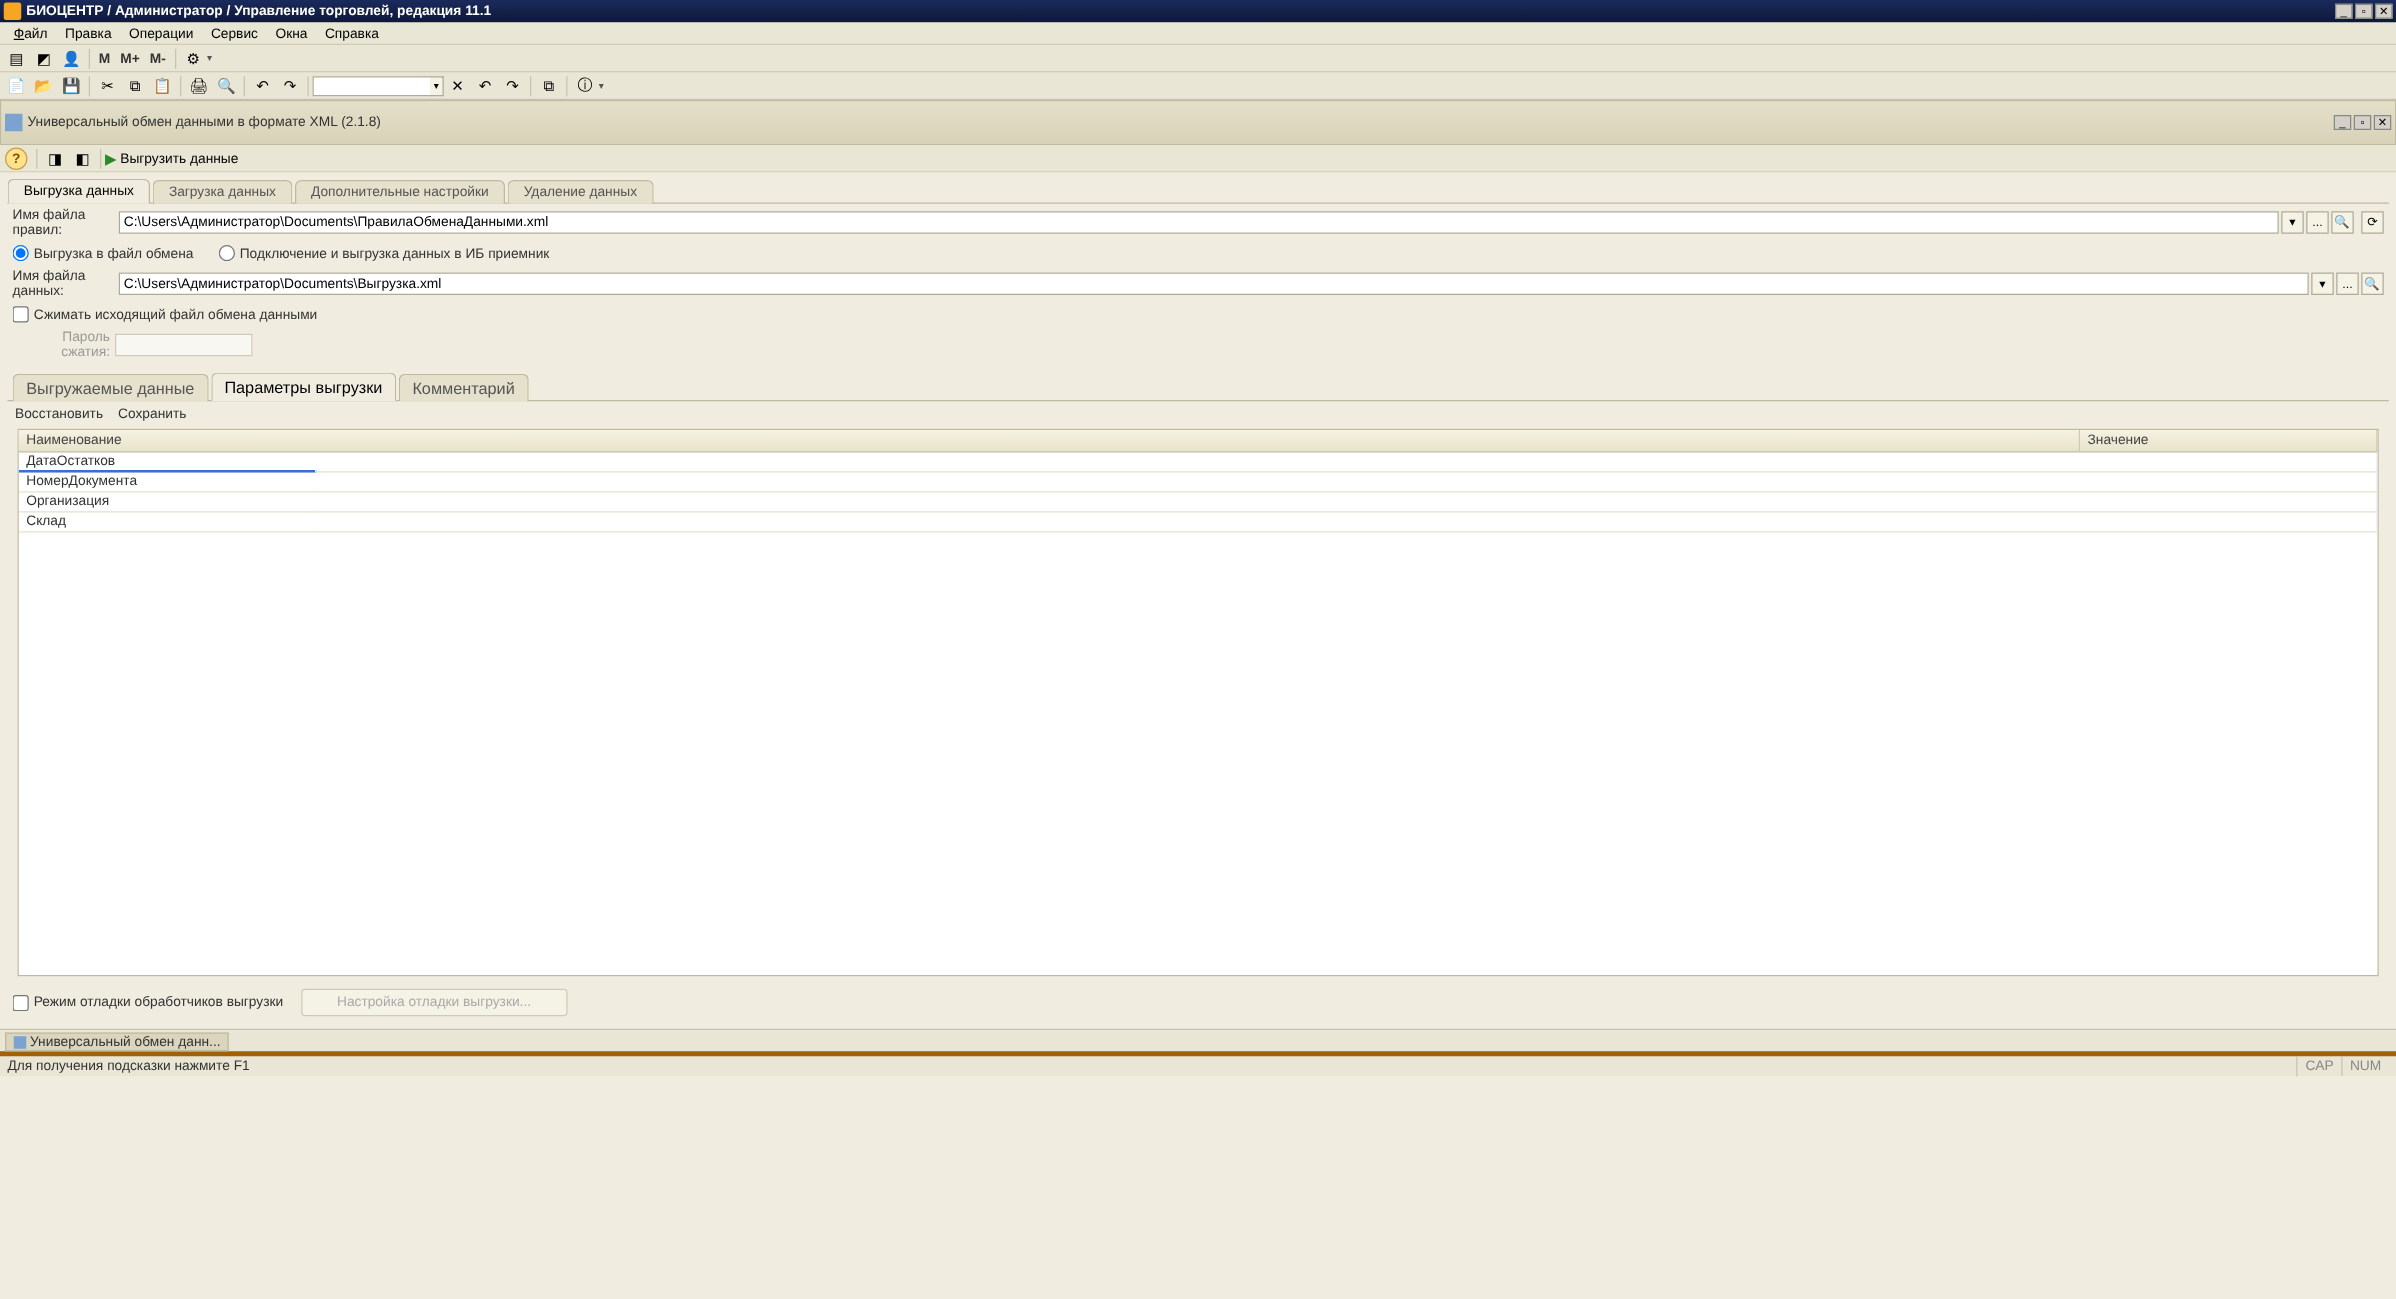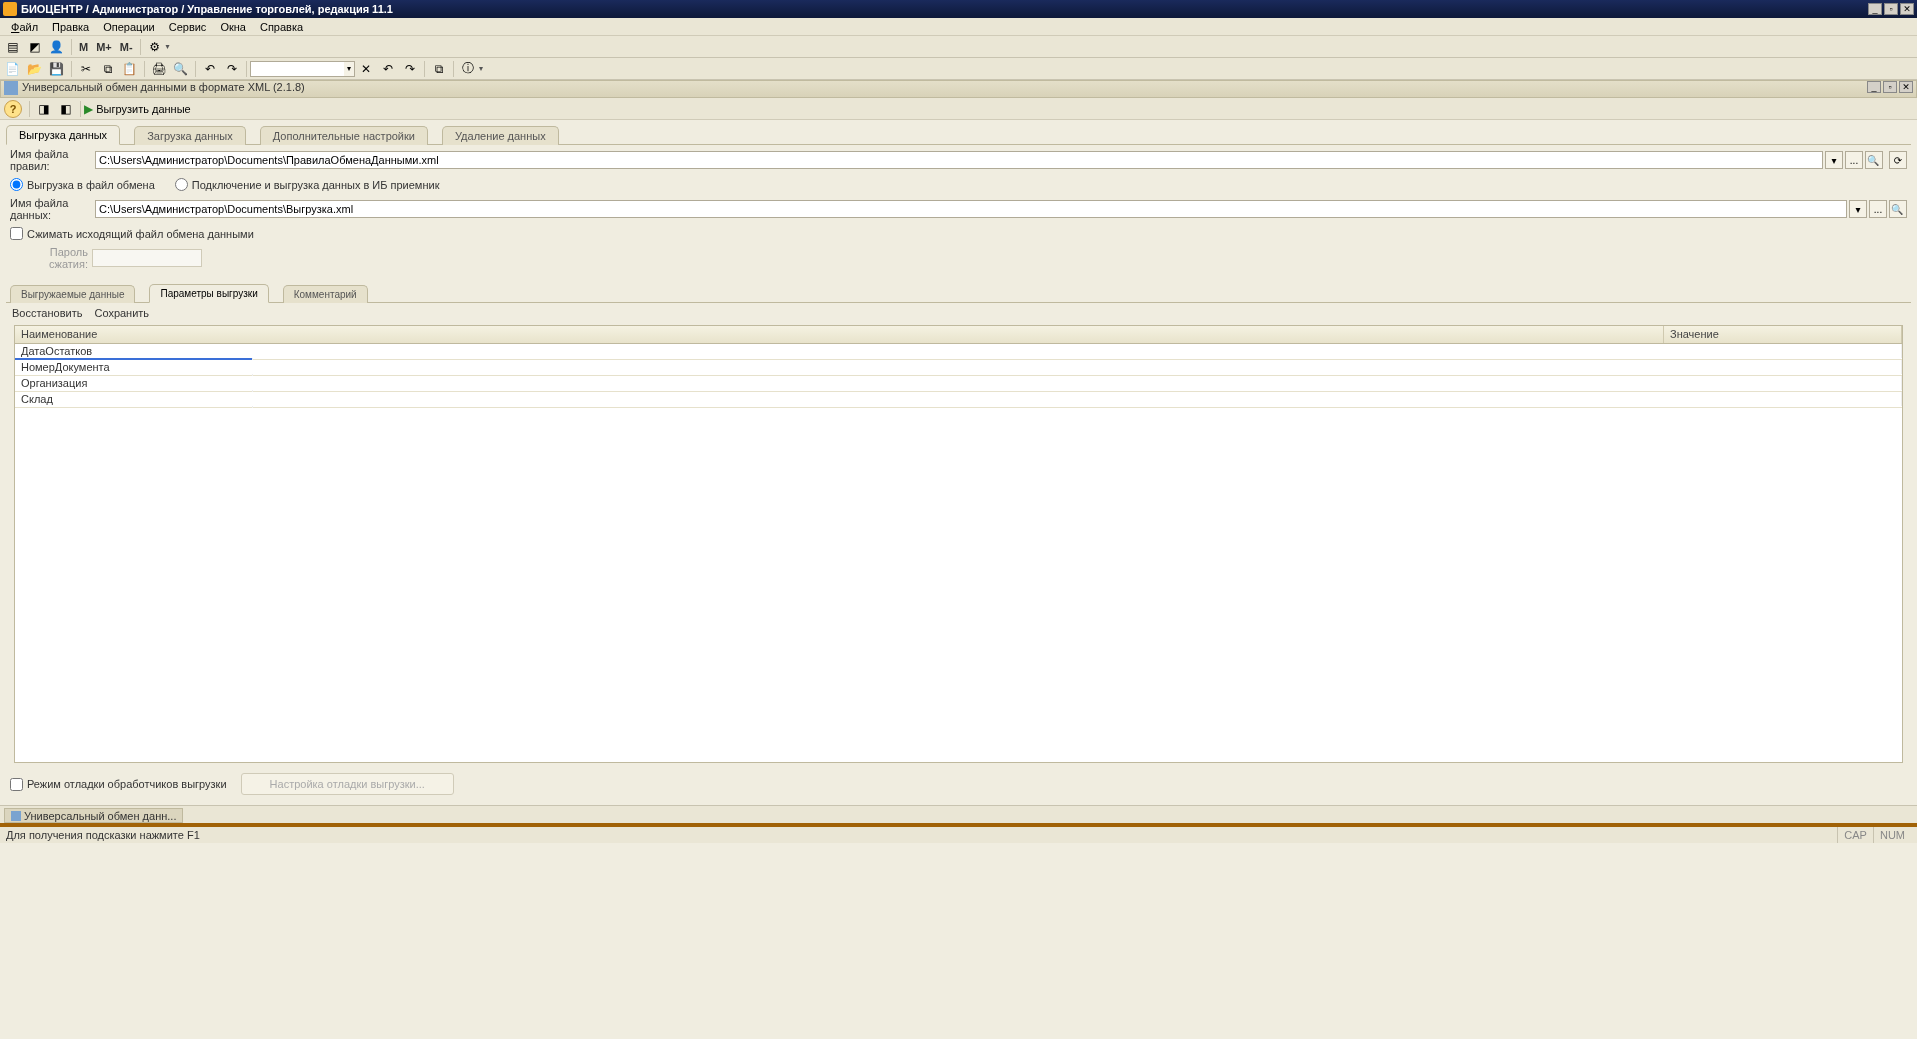--- a/index.html
+++ b/index.html
@@ -11,44 +11,44 @@
 .win-btn { width: 14px; height: 12px; background: #d4d0c8; border: 1px solid #888; display: flex; align-items: center; justify-content: center; font-size: 9px; color: #000; cursor: default; }
 .menubar { height: 18px; background: #eae6d5; display: flex; align-items: center; padding: 0 4px; border-bottom: 1px solid #d0cbb8; }
 .menubar .menu-item { padding: 18px 7px; color: #000; cursor: default; }
 .menubar .menu-item u { text-decoration: underline; }
 .toolbar { height: 22px; background: #eae6d5; display: flex; align-items: center; padding: 0 2px; border-bottom: 1px solid #c8c3b0; }
 .tb-btn { width: 20px; height: 18px; display: flex; align-items: center; justify-content: center; margin: 0 1px; cursor: default; font-size: 12px; }
 .tb-sep { width: 1px; height: 16px; background: #c8c3b0; margin: 0 3px; }
 .tb-text { padding: 0 4px; font-weight: bold; color: #333; font-size: 11px; }
 .tb-input { height: 16px; width: 95px; border: 1px solid #b0aa97; background: #fff; padding: 0 3px; }
 .dropdown-arrow { font-size: 8px; margin-left: -1px; padding: 0 3px; border: 1px solid #b0aa97; border-left: none; background: #f5f2e6; height: 16px; display: flex; align-items: center; }
-.doc-titlebar { height: 18px; background: linear-gradient(#e4dfc9, #d8d2b8); border: 1px solid #c0ba9f; display: flex; padding: 0 3px; }
+.doc-titlebar { height: 36px; background: linear-gradient(#e4dfc9, #d8d2b8); border: 1px solid #c0ba9f; display: flex; align-items: center; padding: 0 3px; }
 .doc-titlebar .icon { width: 14px; height: 14px; background: #7aa3d0; margin-right: 4px; }
 .doc-titlebar .title { flex: 1; color: #333; }
 .doc-toolbar { height: 22px; background: #eae6d5; display: flex; align-items: center; padding: 0 4px; border-bottom: 1px solid #d0cbb8; }
 .help-btn { width: 18px; height: 18px; border: 1px solid #c8a050; border-radius: 50%; background: #ffe28a; color: #7a5000; display: flex; align-items: center; justify-content: center; font-weight: bold; margin-right: 4px; }
 .green-arrow { color: #2a8a2a; font-size: 12px; margin-right: 3px; }
 .action-link { color: #000; cursor: default; }
 .content { padding: 4px 6px; background: #f0ede0; }
 .tabs { display: flex; align-items: flex-end; height: 20px; margin-bottom: 0; }
-.tab { padding: 3px 12px; background: #e6e1cc; border: 1px solid #bfb99e; border-bottom: none; color: #555; border-radius: 5px 5px 0 0; margin-right: 14px; cursor: default; position: relative; top: 1px; }
+.tab { padding: 3px 12px; background: #e6e1cc; border: 1px solid #bfb99e; border-bottom: none; color: #555; border-radius: 5px 5px 0 0; margin-right: 2px; cursor: default; position: relative; top: 1px; }
 .tab.active { background: #f0ede0; color: #000; z-index: 2; top: 1px; border-bottom: 1px solid #f0ede0; }
 .field-row { display: flex; align-items: center; padding: 3px 4px; }
 .field-row label { width: 85px; color: #333; }
 .field-row input[type="text"] { flex: 1; height: 18px; border: 1px solid #b0aa97; padding: 0 3px; background: #fff; }
 .btn-tiny { width: 18px; height: 18px; border: 1px solid #b0aa97; background: #f5f2e6; display: flex; align-items: center; justify-content: center; margin-left: 2px; font-size: 10px; cursor: default; }
 .radio-row { display: flex; align-items: center; padding: 3px 4px; gap: 20px; }
 .radio-row label { display: flex; align-items: center; gap: 4px; color: #333; }
 .chk-row { display: flex; align-items: center; padding: 3px 4px; gap: 4px; color: #333; }
 .chk-row input[type="checkbox"] { width: 13px; height: 13px; }
 .pw-row { display: flex; align-items: center; padding: 3px 4px 8px 4px; gap: 4px; }
 .pw-row label { color: #999; width: 78px; text-align: right; }
 .pw-row input { width: 110px; height: 18px; border: 1px solid #d0cbb8; background: #f8f7f2; }
 .sub-tabs { display: flex; align-items: flex-end; height: 20px; margin-top: 4px; padding-left: 4px; }
-.sub-tabs .tab { font-size: 10px; padding: 3px 10px; }
+.sub-tabs .tab { font-size: 13px; padding: 3px 10px; }
 .sub-toolbar { display: flex; align-items: center; padding: 4px 6px; gap: 12px; border-top: 1px solid #bfb99e; }
 .sub-toolbar a { color: #333; cursor: default; }
 .grid { margin: 2px 8px 4px 8px; border: 1px solid #bfb99e; background: #fff; height: 438px; display: flex; flex-direction: column; }
 .grid-head { display: flex; background: linear-gradient(#f5f2e2, #e8e3cb); border-bottom: 1px solid #bfb99e; height: 18px; }
 .grid-head .col { padding: 2px 6px; color: #444; border-right: 1px solid #cfc9af; }
 .grid-body { flex: 1; overflow: auto; }
 .grid-row { display: flex; height: 16px; border-bottom: 1px solid #e6e1cc; flex-direction: column; }
 .grid-row .cell { padding: 1px 6px; color: #333; border-right: 1px solid #eee; }
 .col-name { flex: 1; }
 .col-val { width: 238px; }

